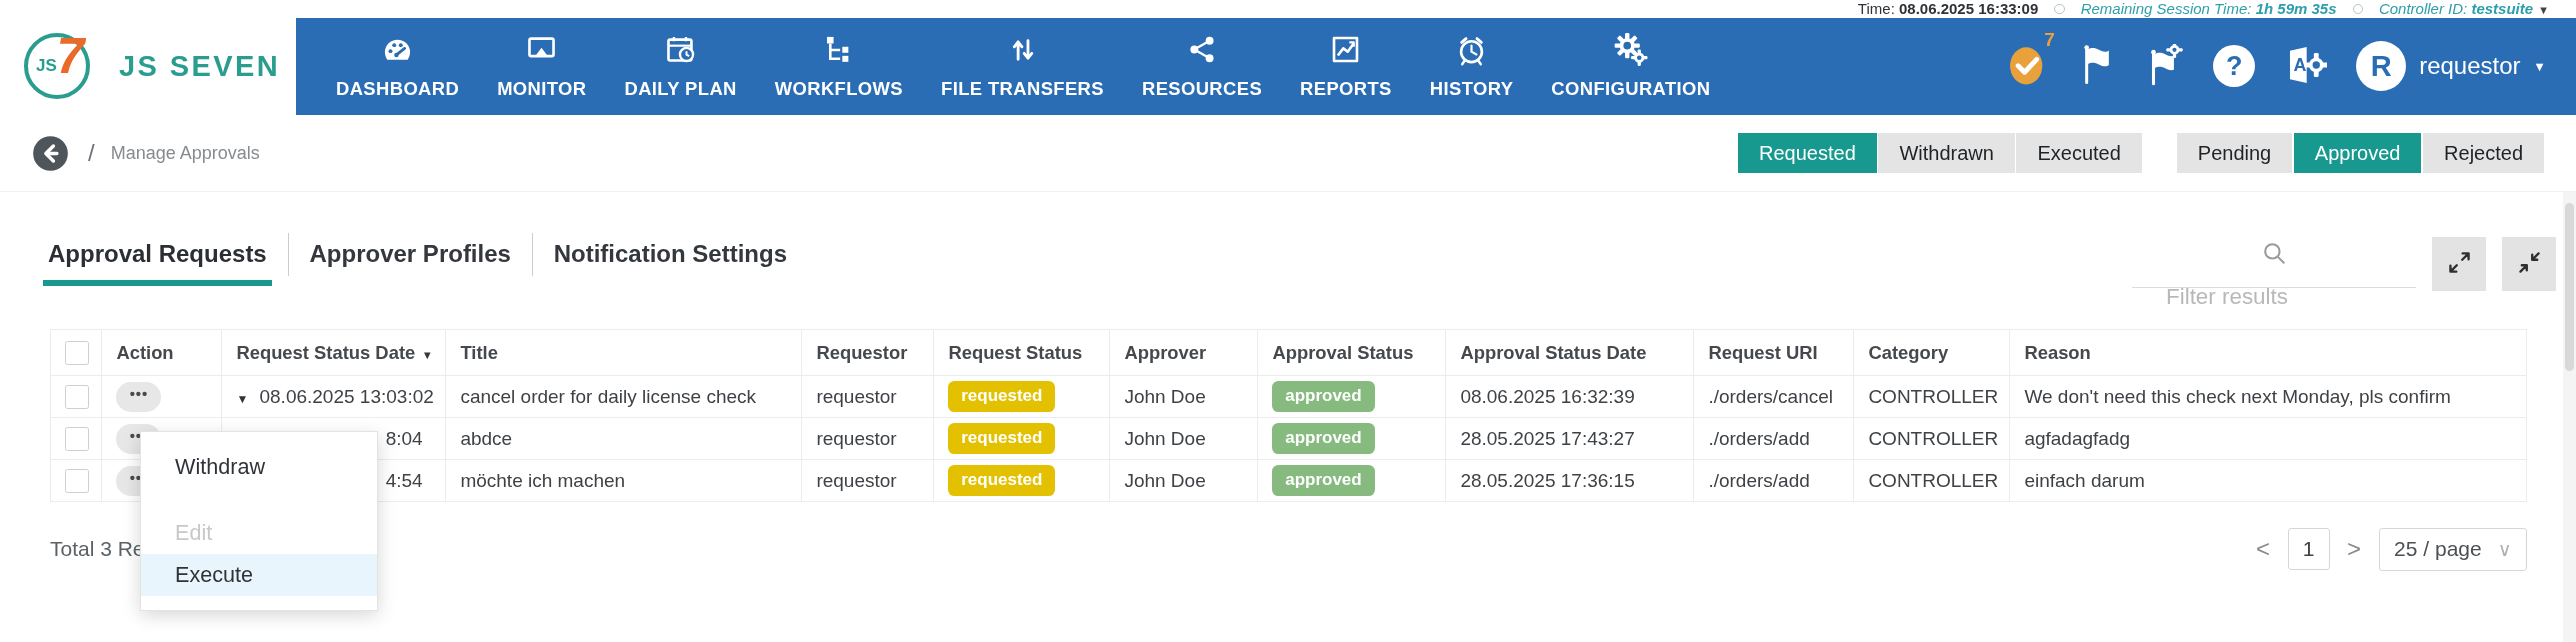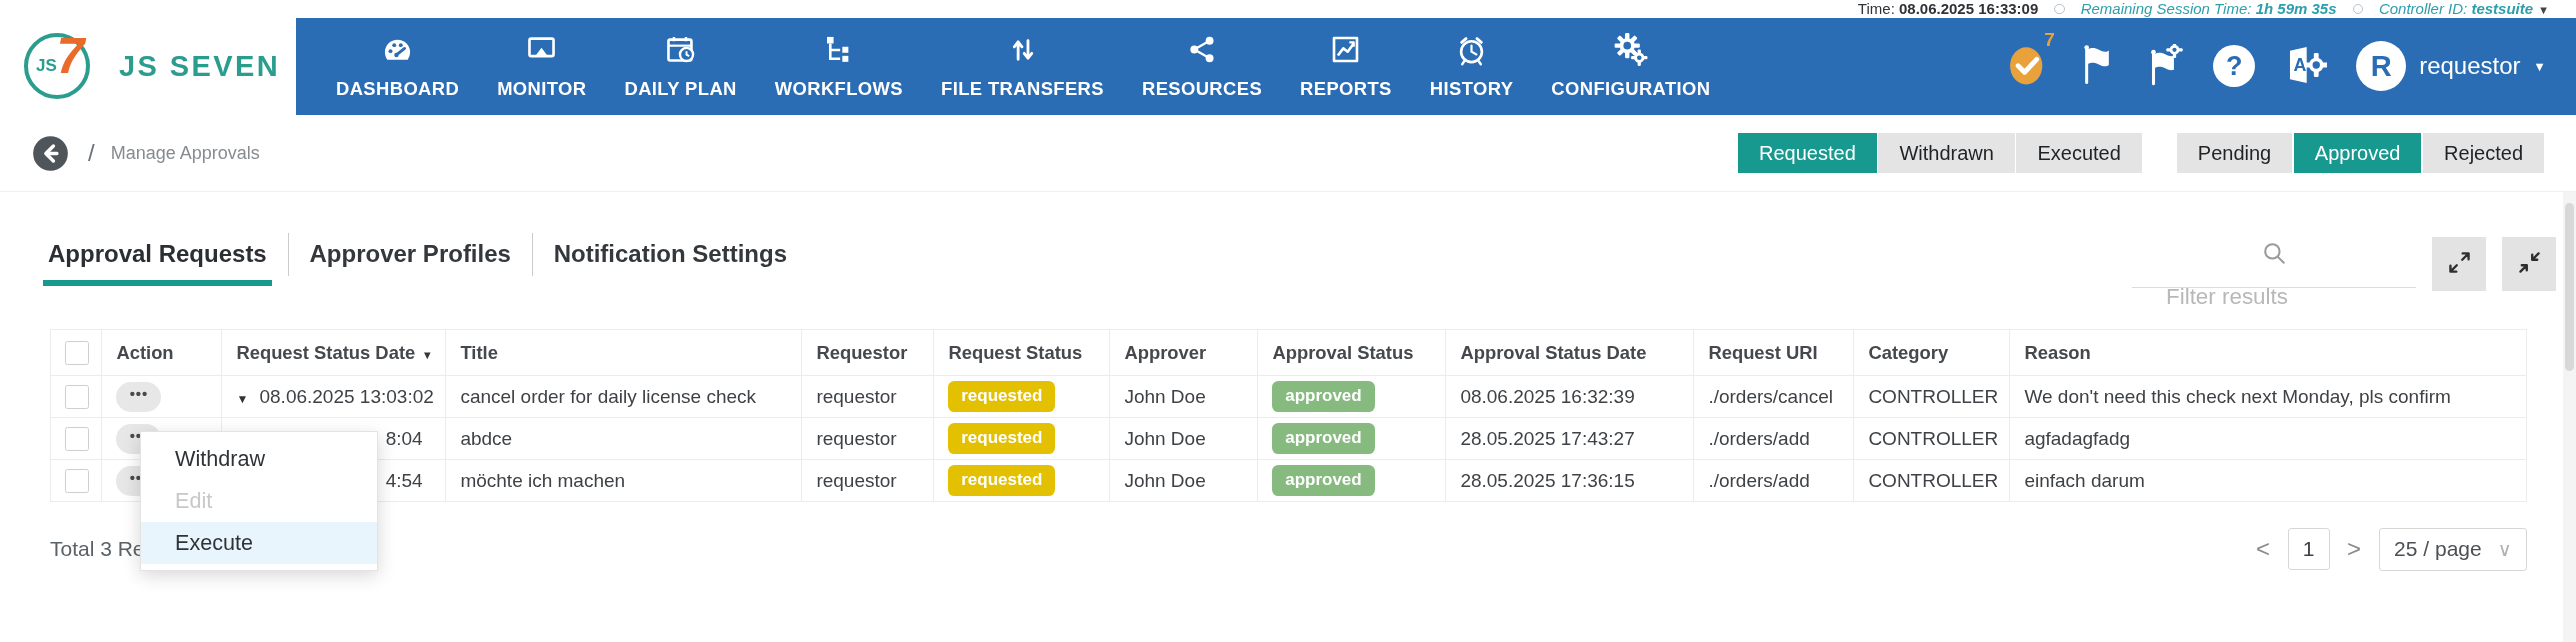--- a/index.html
+++ b/index.html
@@ -102,23 +102,23 @@
   .pg-arrow { color:#8a8a8a; font-size:24px; padding:0 4.8px; cursor:pointer; }
   .pg-num { width:42px; height:42px; border:0.8px solid #d6d6d6; border-radius:3.2px; background:#fff;
     display:flex; align-items:center; justify-content:center; font-size:21px; color:#3e4246; cursor:pointer; }
   .pg-size { height:43px; min-width:141px; border:0.8px solid #d6d6d6; border-radius:3.2px; background:#fff;
     display:flex; align-items:center; justify-content:center; gap:16px; font-size:21px; color:#4a5055;
     padding:0 14.4px; cursor:pointer; }
   .pg-size-caret { color:#b0b0b0; font-size:19px; }
 
   
   .ctx-menu { position:absolute; left:140px; top:431px; width:238px; background:#fff;
-    border:0.8px solid #e3e3e3; box-shadow:0 4.8px 17.6px rgba(0,0,0,.16); z-index:50; padding:6px 0; }
+    border:0.8px solid #e3e3e3; box-shadow:0 4.8px 17.6px rgba(0,0,0,.16); z-index:50; padding:14px 0; }
   .ctx-item { height:42px; line-height:42px; padding-left:34px; font-size:21.6px; color:#2f3338; cursor:pointer; }
-  .ctx-item.disabled { color:#c8c8c8; cursor:default; }
+  .ctx-item.disabled { color:#c8c8c8; cursor:default;margin-top:24px; }
   .ctx-item.highlight { background:#e9f5fc; }
 
   
   .scroll-track { position:absolute; right:0; top:192px; bottom:0; width:12.8px; background:#f4f4f4; }
   .scroll-thumb { position:absolute; right:1.6px; top:11.2px; width:9.6px; height:168px; background:#d8d8d8; border-radius:4.8px; cursor:pointer; }
 </style>
 </head>
 <body>
 
 <div id="app">

